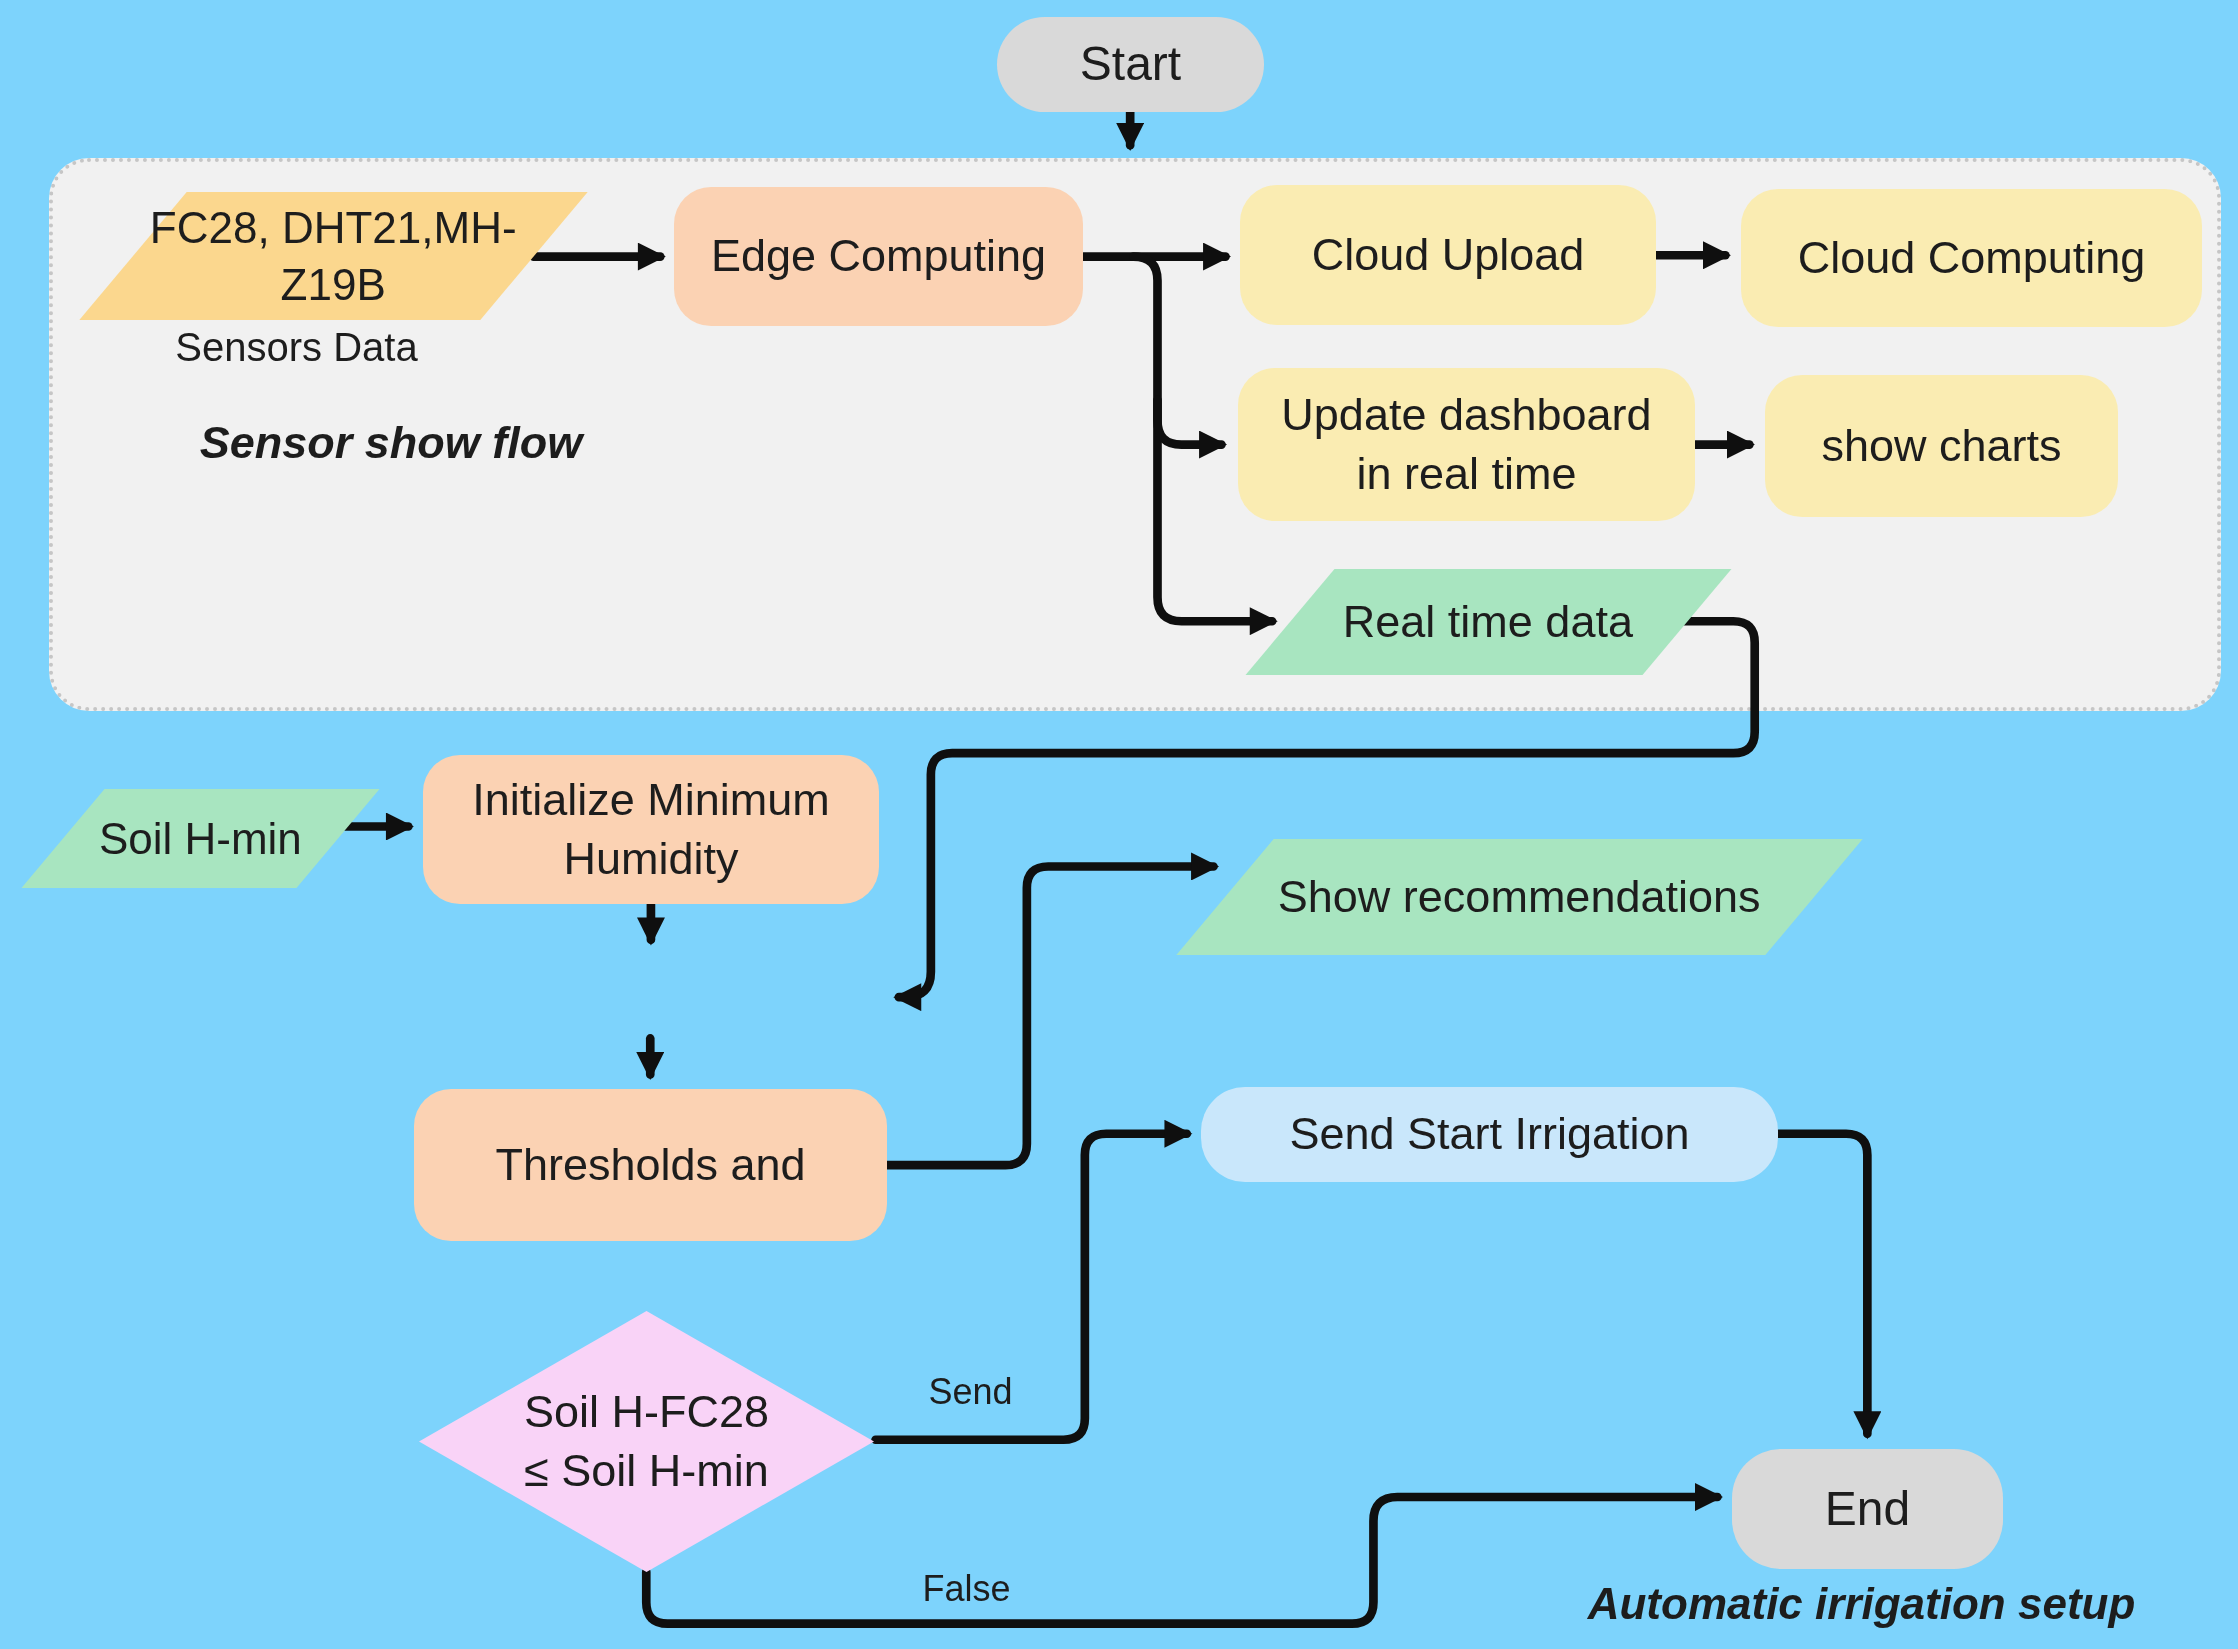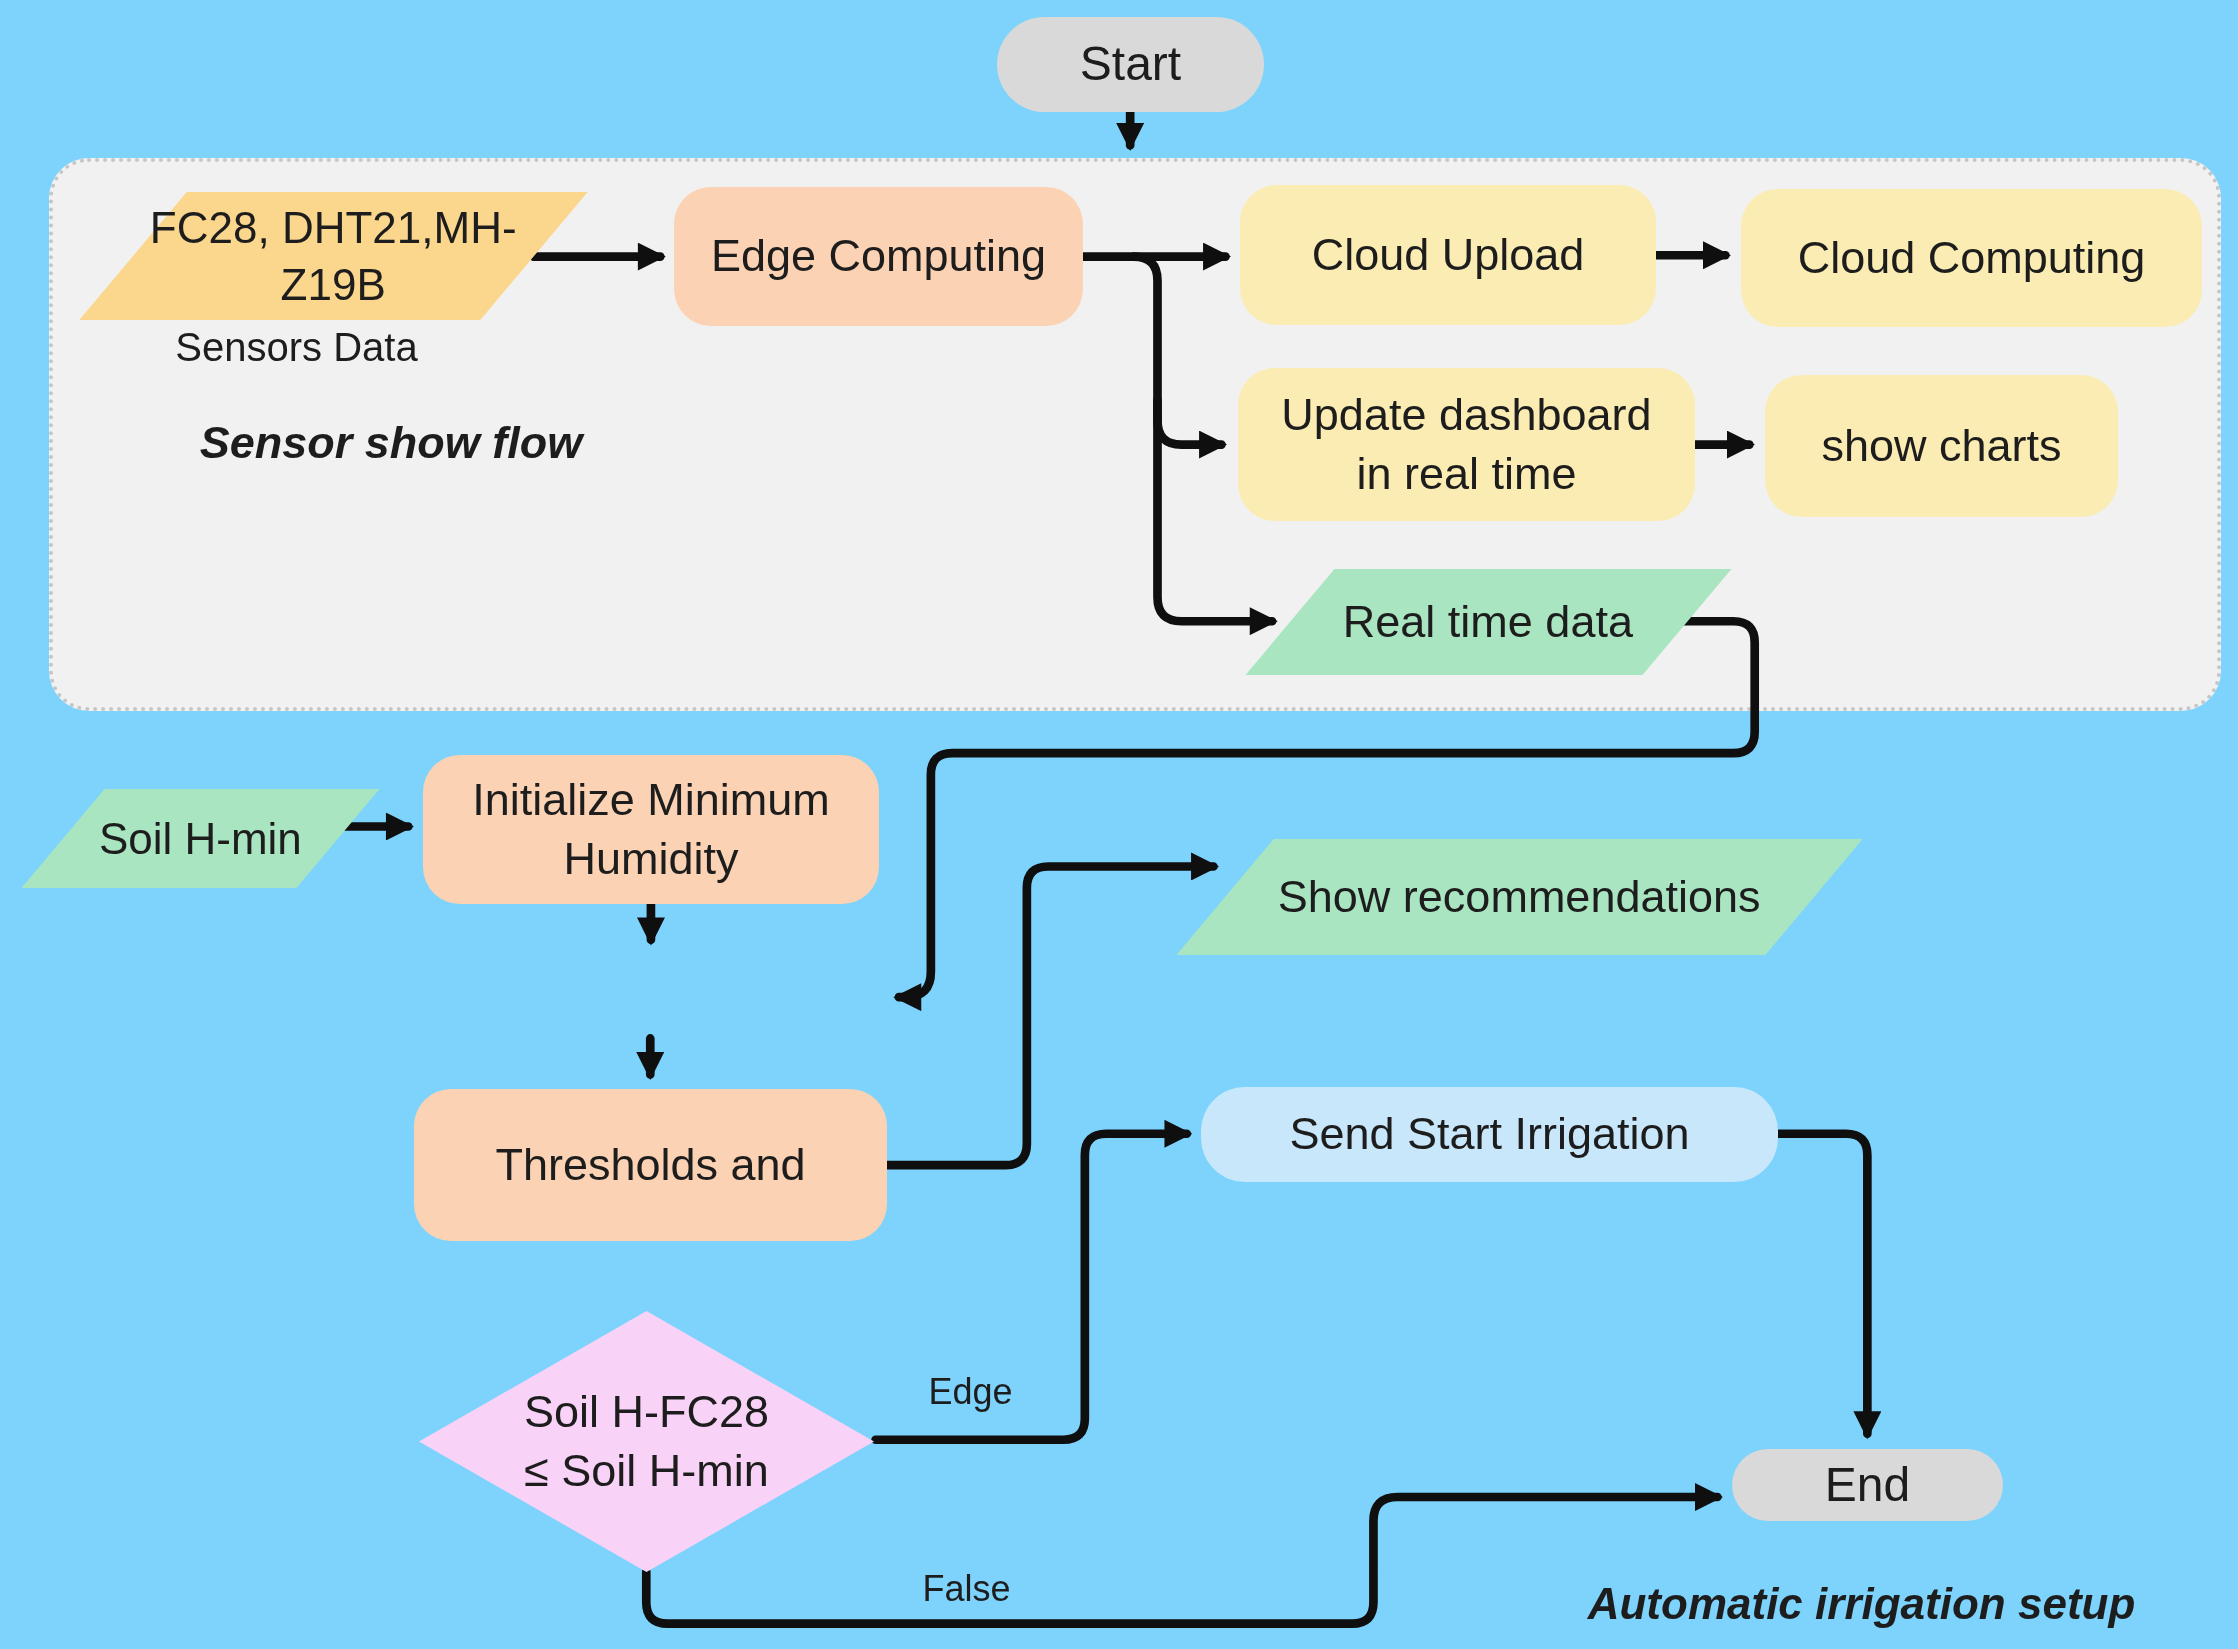--- a/index.html
+++ b/index.html
@@ -94,21 +94,21 @@
     <path class="connector" d="M 1330,1748 L 1508,1748 Q 1540,1748 1540,1716 L 1540,1332 Q 1540,1300 1572,1300 L 1820,1300" marker-end="url(#arrow)"></path>
     <path class="connector" d="M 1313,2160 L 1595,2160 Q 1627,2160 1627,2128 L 1627,1733 Q 1627,1701 1659,1701 L 1780,1701" marker-end="url(#arrow)"></path>
     <path class="connector" d="M 2668,1701 L 2769,1701 Q 2801,1701 2801,1733 L 2801,2151" marker-end="url(#arrow)"></path>
     <path class="connector" d="M 969,2358 L 969,2404 Q 969,2436 1001,2436 L 2028,2436 Q 2060,2436 2060,2404 L 2060,2282 Q 2060,2246 2096,2246 L 2576,2246" marker-end="url(#arrow)"></path>
   </svg>
 
   <div class="node pill" style="left: 997px; top: 16.7px; width: 267px; height: 95px; background: rgb(217, 217, 217);">
     <span>Start</span>
   </div>
 
-  <div class="node pill" style="left: 1732px; top: 1449px; width: 271px; height: 72px; background: rgb(217, 217, 217);">
+  <div class="node pill" style="left: 1732px; top: 1449px; width: 271px; height: 120px; background: rgb(217, 217, 217);">
     <span>End</span>
   </div>
 
   <div class="node pgram" style="left: 133px; top: 192px; width: 401px; height: 128px; font-size: 44px; background: rgb(251, 215, 142);">
     <div class="inner two-line">
       <span>FC28, DHT21,MH-</span>
       <span>Z19B</span>
     </div>
   </div>
 
@@ -169,20 +169,20 @@
     <span>Send Start Irrigation</span>
   </div>
 
   <div class="node diamond two-line" style="left: 419px; top: 1311px; width: 455px; height: 261px; background: rgb(249, 211, 247);">
     <div>
       <span>Soil H-FC28</span>
       <span>≤ Soil H-min</span>
     </div>
   </div>
 
-  <div class="edge-label" style="left:904px; top:1371px; width:133px;">Edge</div>
+  <div class="edge-label" style="left:904px; top:1371px; width:133px;">Send</div>
 
   <div class="edge-label" style="left:900px; top:1568px; width:133px;">False</div>
 
   <div class="caption" style="left:1555px; top:1579px; width:613px; font-size:44px;">Automatic irrigation setup</div>
 
 </div>
 
 
 </body></html>

